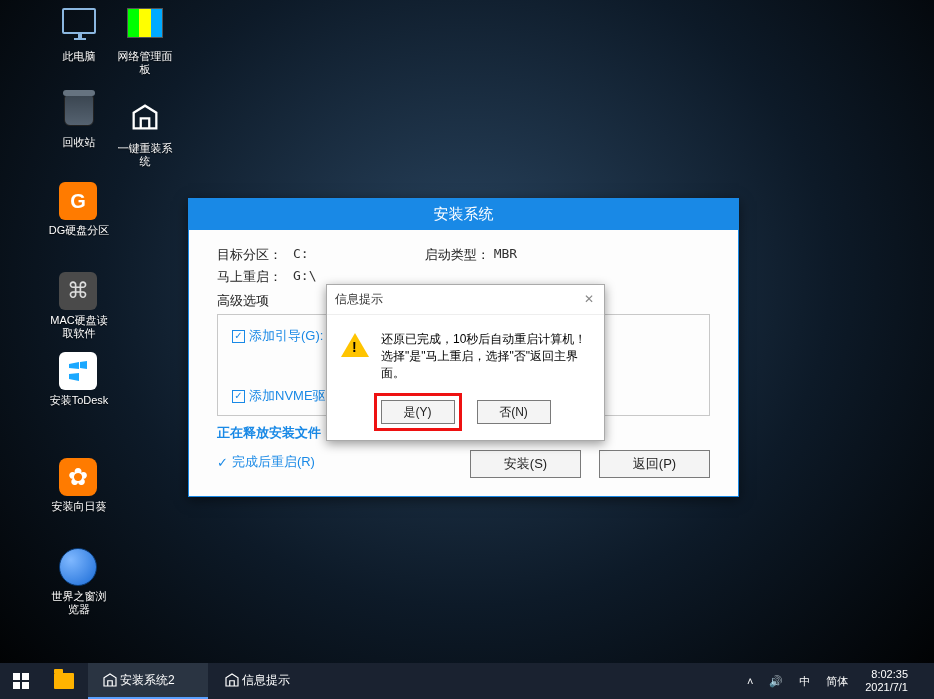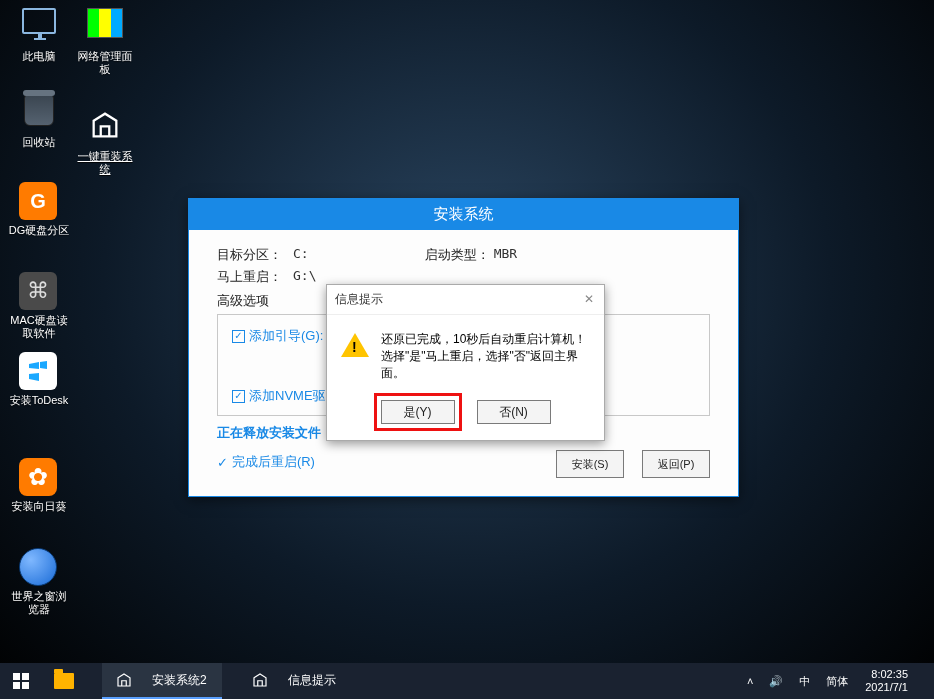--- a/index.html
+++ b/index.html
@@ -5,21 +5,21 @@
 * { margin: 0; padding: 0; box-sizing: border-box; font-family: "Microsoft YaHei", sans-serif; }
 html, body { width: 934px; height: 699px; overflow: hidden; }
 body {
   background: radial-gradient(ellipse at 50% 40%, #2a4560 0%, #0d1a28 55%, #000 100%);
   position: relative;
   color: #fff;
 }
 
 
 .desktop { position: absolute; inset: 0; }
-.dicon { position: absolute; width: 62px; text-align: center; cursor: default; }
+.dicon { position: absolute; width: 62px; text-align: center; cursor: default; margin-left: 40px; }
 .dicon .img { width: 40px; height: 40px; margin: 0 auto 2px; position: relative; }
 .dicon .lbl { font-size: 11px; color: #fff; line-height: 13px; word-break: break-all; text-shadow: 0 1px 1px rgba(0,0,0,.8); }
 
 .pc { border: 2px solid #8bb7e0; border-radius: 2px; width: 34px; height: 26px; margin: 4px auto 0; position: relative; }
 .pc::after { content:""; position:absolute; bottom:-8px; left:10px; width:12px; border-bottom:2px solid #8bb7e0; }
 .pc::before { content:""; position:absolute; bottom:-6px; left:14px; width:4px; height:6px; background:#8bb7e0; }
 
 .trash { width:30px; height:32px; margin:2px auto 0; background:linear-gradient(#3a4550,#556270); border-radius:4px 4px 6px 6px; border:1px solid #222; position:relative; }
 .trash::before { content:""; position:absolute; top:-5px; left:-2px; width:32px; height:6px; background:#667380; border-radius:3px; }
 
@@ -41,21 +41,21 @@
 .row { display:flex; margin:4px 0; }
 .row .k { width:76px; }
 .row .v { color:#333; font-family: "SimSun", monospace; }
 .row2 { margin-left:116px; display:flex; gap:4px; }
 .advhdr { margin-top:6px; margin-bottom:4px; }
 .advbox { border:1px solid #c8c8c8; padding:10px 14px; margin-bottom:8px; display:flex; gap:40px; flex-wrap:wrap; }
 .cb { display:flex; align-items:center; gap:4px; color:#1989e6; font-size:13px; }
 .cb .box { width:13px; height:13px; border:1px solid #1989e6; display:flex; align-items:center; justify-content:center; font-size:10px; color:#1989e6; line-height:1; }
 .progress-row { color:#1989e6; font-weight:bold; margin:6px 0 4px; }
 .btnrow { display:flex; gap:18px; justify-content:flex-end; margin-top:4px; }
-.winbtn { width:68px; height:28px; border:1px solid #7a7a7a; background:#f4f4f4; font-size:11px; color:#222; cursor:pointer; }
+.winbtn { width:111px; height:28px; border:1px solid #7a7a7a; background:#f4f4f4; font-size:13px; color:#222; cursor:pointer; }
 .restart-cb { display:flex; align-items:center; gap:4px; color:#1989e6; font-size:13px; }
 
 
 .msgbox { position:absolute; left:326px; top:284px; width:279px; background:#fff; border:1px solid #aaa; box-shadow:0 3px 10px rgba(0,0,0,.4); }
 .msg-title { display:flex; justify-content:space-between; align-items:center; padding:6px 8px; background:#fff; font-size:12px; color:#333; border-bottom:1px solid #eee; }
 .msg-close { width:14px; height:14px; color:#888; cursor:pointer; text-align:center; line-height:12px; }
 .msg-body { display:flex; padding:16px 14px 18px; gap:12px; align-items:flex-start; }
 .warn-icon { width:0; height:0; border-left:14px solid transparent; border-right:14px solid transparent; border-bottom:24px solid #ffc400; position:relative; margin-top:2px; }
 .warn-icon::after { content:"!"; position:absolute; left:-3px; top:6px; color:#000; font-weight:bold; font-size:14px; }
 .msg-text { font-size:12px; color:#000000; line-height:17px; }
@@ -64,21 +64,21 @@
 .yes-hl { outline:3px solid #e11; outline-offset:4px; }
 
 
 .taskbar { position:absolute; left:0; right:0; bottom:0; height:36px; background:#1a2230; display:flex; align-items:stretch; color:#fff; font-size:12px; }
 .startbtn { width:42px; display:flex; align-items:center; justify-content:center; cursor:pointer; }
 .startgrid { width:16px; height:16px; display:grid; grid-template:1fr 1fr/1fr 1fr; gap:2px; }
 .startgrid div { background:#fff; }
 .tb-icon { width:44px; display:flex; align-items:center; justify-content:center; cursor:pointer; }
 .folder-icon { width:20px; height:16px; background:#ffb300; border-radius:1px; position:relative; }
 .folder-icon::before { content:""; position:absolute; top:-4px; left:0; width:9px; height:4px; background:#ffb300; border-radius:1px 1px 0 0; }
-.tb-app { display:flex; align-items:center; gap:18px; padding:0 12px; background:#2a3442; border-bottom:2px solid #5aa0ff; margin-left:16px; cursor:pointer; min-width:120px; }
+.tb-app { display:flex; align-items:center; gap:0; padding:0 12px; background:#2a3442; border-bottom:2px solid #5aa0ff; margin-left:2px; cursor:pointer; min-width:120px; }
 .tb-app.inactive { background:transparent; border-bottom:2px solid transparent; }
 .tb-app .ai { width:20px; height:20px; display:flex; align-items:center; justify-content:center; }
 .tb-app .ai svg { width:18px; height:18px; }
 .tray { margin-left:auto; display:flex; align-items:center; gap:10px; padding:0 4px 0 10px; font-size:11px; }
 .tray .clock { text-align:right; line-height:13px; padding:4px 6px 4px 4px; cursor:default; }
 .tray-item { cursor:pointer; padding:0 3px; }
 .showdesk { width:6px; border-left:1px solid #556; cursor:pointer; }
 </style>
 </head>
 <body>
@@ -99,21 +99,21 @@
         </div>
       </div>
     <div class="lbl">网络管理面板</div>
   </div>
   <div class="dicon" style="left:8px; top:92px;">
     <div class="img">
         <div class="trash"></div>
       </div>
     <div class="lbl">回收站</div>
   </div>
-  <div class="dicon" style="left:74px; top:108px;text-decoration:underline;">
+  <div class="dicon" style="left:74px; top:100px;">
     <div class="img yijian">
       <svg viewBox="0 0 24 24">
           <path fill="none" stroke="#fff" stroke-width="1.6" d="M4 9l8-5 8 5v11H4z M9 20v-7h6v7"></path>
         </svg>
     </div>
     <div class="lbl">一键重装系统</div>
   </div>
   <div class="dicon" style="left:8px; top:182px;">
     <div class="img">
         <div class="dg">G</div>

